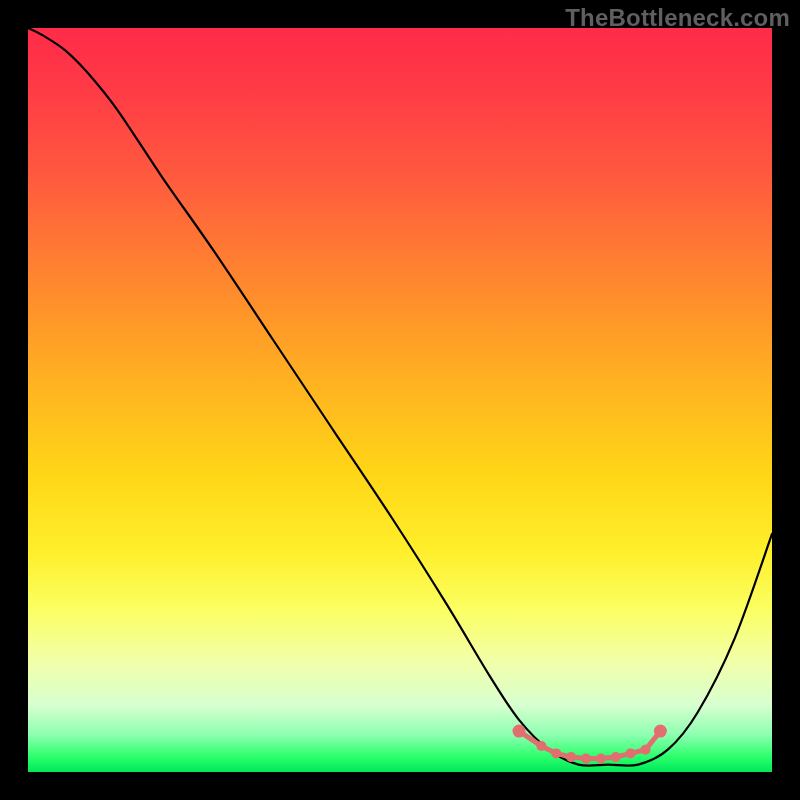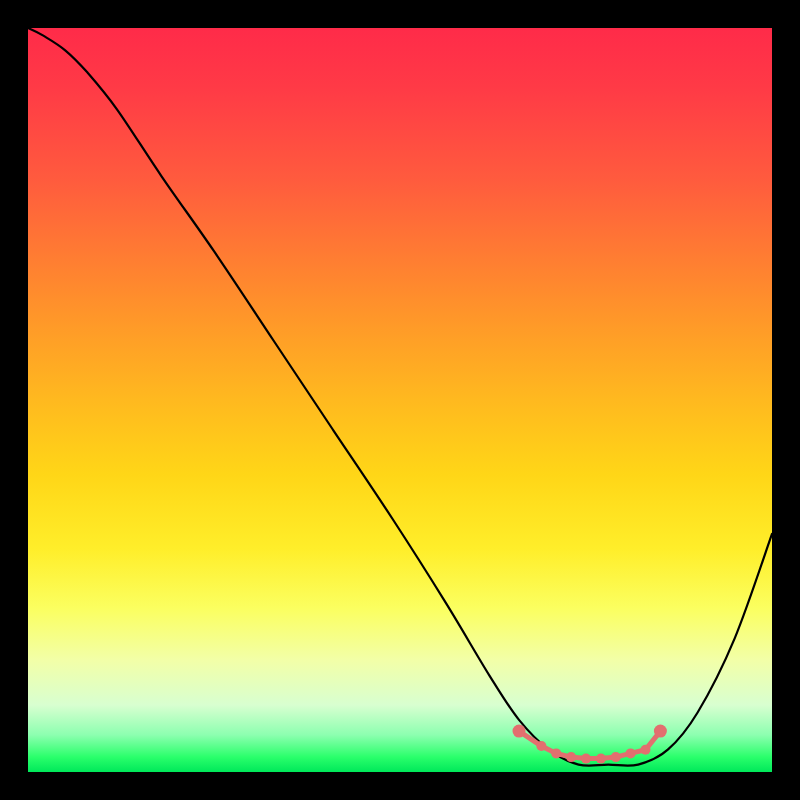--- a/index.html
+++ b/index.html
@@ -81,20 +81,21 @@
     stroke: #e26f6f;
     stroke-width: 5;
     stroke-linecap: round;
   }
 </style>
 </head>
 <body>
 
 <div class="frame">
 
+  <div class="watermark">TheBottleneck.com</div>
 
   <div class="plot-area">
     <div class="gradient"></div>
 
     <svg class="curve" viewBox="0 0 744 744" preserveAspectRatio="none">
       <path id="main-curve" class="curve-path" d="M 0.0 0.0 C 2.5 1.2, 8.7 3.7, 14.9 7.4 C 21.1 11.2, 29.8 16.1, 37.2 22.3 C 44.6 28.5, 50.8 34.7, 59.5 44.6 C 68.2 54.6, 76.9 64.5, 89.3 81.8 C 101.7 99.2, 117.8 125.2, 133.9 148.8 C 150.0 172.4, 167.4 195.9, 186.0 223.2 C 204.6 250.5, 225.7 282.7, 245.5 312.5 C 265.4 342.2, 285.2 372.0, 305.0 401.8 C 324.9 431.5, 346.0 462.5, 364.6 491.0 C 383.2 519.6, 400.5 546.8, 416.6 572.9 C 432.8 598.9, 448.9 627.4, 461.3 647.3 C 473.7 667.1, 481.1 679.5, 491.0 691.9 C 501.0 704.3, 510.9 714.2, 520.8 721.7 C 530.7 729.1, 540.6 734.1, 550.6 736.6 C 560.5 739.0, 570.4 736.6, 580.3 736.6 C 590.2 736.6, 600.2 739.0, 610.1 736.6 C 620.0 734.1, 629.9 730.4, 639.8 721.7 C 649.8 713.0, 658.4 703.1, 669.6 684.5 C 680.8 665.9, 694.4 639.8, 706.8 610.1 C 719.2 580.3, 737.8 523.3, 744.0 505.9"></path>
       <g id="dot-group">
           <path d="M 491.0 703.1 L 513.4 718.0 L 528.2 725.4 L 543.1 729.1 L 558.0 730.6 L 572.9 730.6 L 587.8 729.1 L 602.6 725.4 L 617.5 721.7 L 632.4 703.1" class="dot-link"></path>
           <circle cx="491.0" cy="703.1" r="6.5" class="dot"></circle>
           <circle cx="513.4" cy="718.0" r="5" class="dot"></circle>

